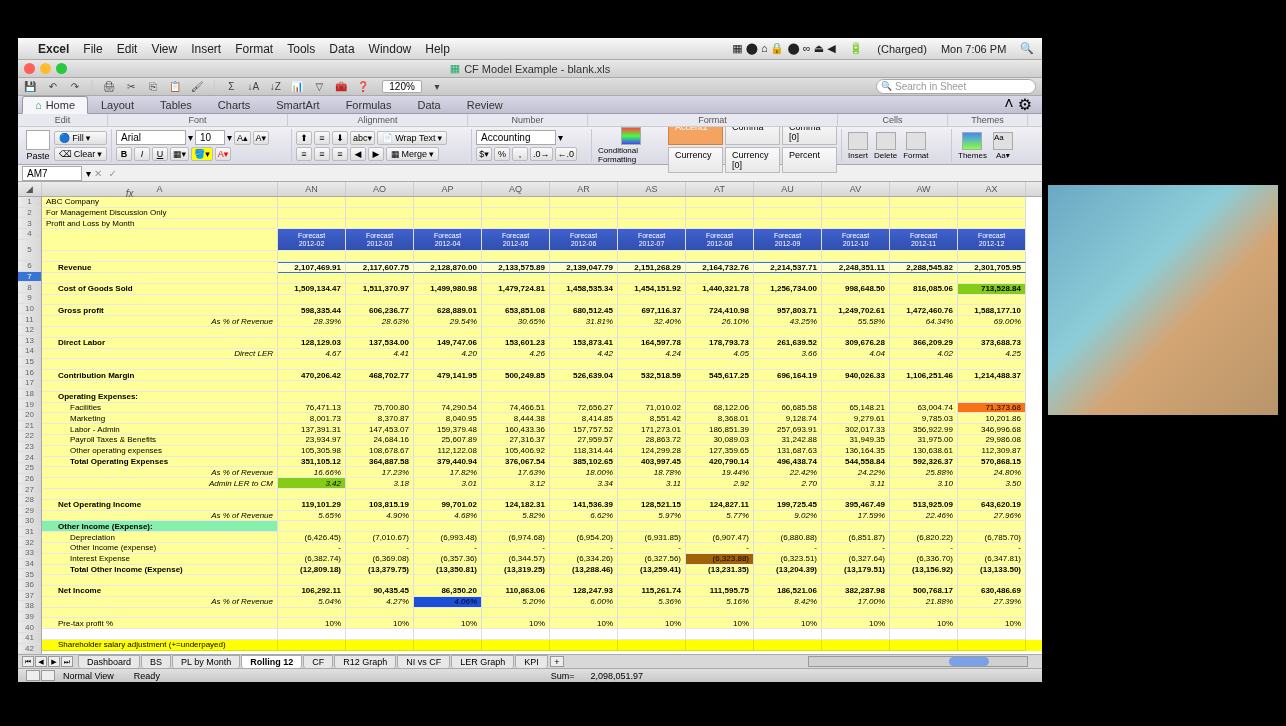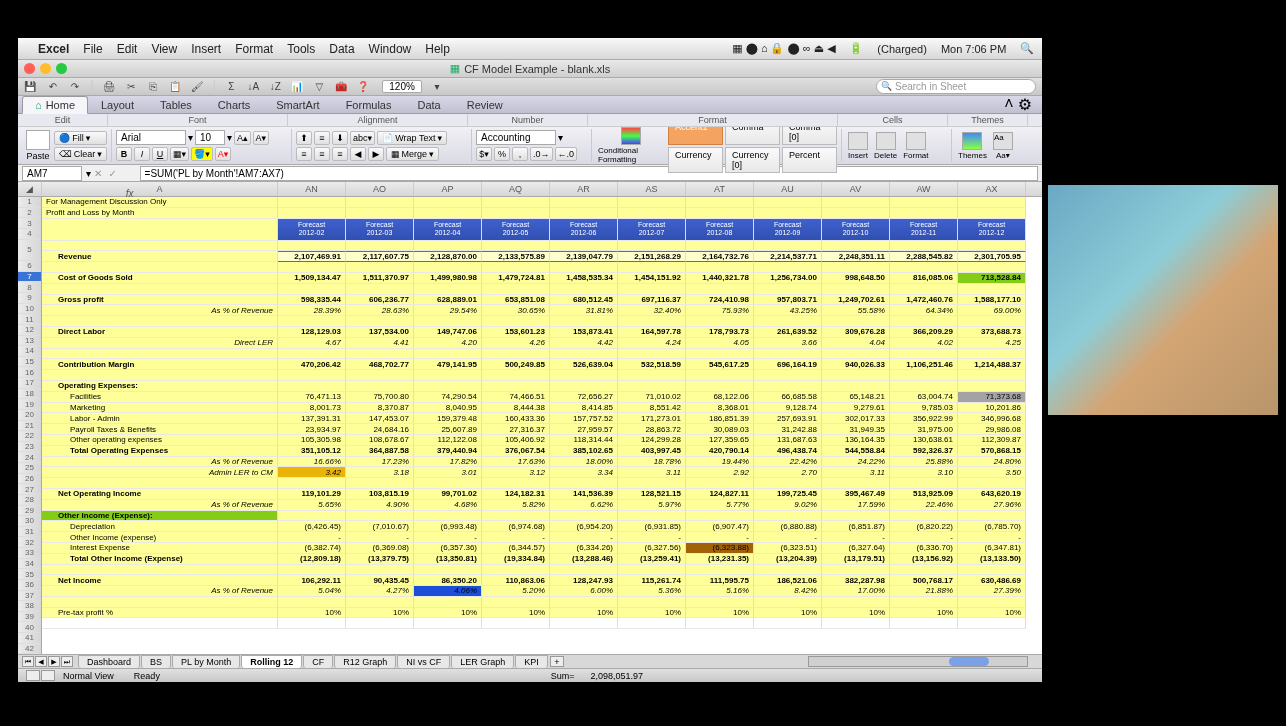--- a/index.html
+++ b/index.html
@@ -298,21 +298,20 @@
     </div>
   </div>
 </div>
 
 <div class="formula-bar">
   <div class="name-box">AM7</div>
   <span>▾</span>
   <span style="padding:0 3px;color:#999">✕</span>
   <span style="padding:0 3px;color:#999">✓</span>
   <span class="fx-label">fx</span>
-  <div class="formula-input">=SUM('PL by Month'!AM7:AX7)</div>
 </div>
 
 <div class="sheet">
   <div class="col-headers">
     <div class="ch ch-corner">◢</div>
     <div class="ch ch-a">A</div>
     <div class="ch ch-data">AN</div>
     <div class="ch ch-data">AO</div>
     <div class="ch ch-data">AP</div>
     <div class="ch ch-data">AQ</div>
@@ -364,20 +363,34 @@
         <div>36</div>
         <div>37</div>
         <div>38</div>
         <div>39</div>
         <div>40</div>
         <div>41</div>
         <div>42</div>
       </div>
     <div class="cells" id="cells">
         <div class="row">
+          <div class="cell-a" style="background: rgb(255, 255, 153);">ABC Company</div>
+          <div class="cell-d" style="background: rgb(255, 255, 153);"></div>
+          <div class="cell-d" style="background: rgb(255, 255, 153);"></div>
+          <div class="cell-d" style="background: rgb(255, 255, 153);"></div>
+          <div class="cell-d" style="background: rgb(255, 255, 153);"></div>
+          <div class="cell-d" style="background: rgb(255, 255, 153);"></div>
+          <div class="cell-d" style="background: rgb(255, 255, 153);"></div>
+          <div class="cell-d" style="background: rgb(255, 255, 153);"></div>
+          <div class="cell-d" style="background: rgb(255, 255, 153);"></div>
+          <div class="cell-d" style="background: rgb(255, 255, 153);"></div>
+          <div class="cell-d" style="background: rgb(255, 255, 153);"></div>
+          <div class="cell-d" style="background: rgb(255, 255, 153);"></div>
+        </div>
+        <div class="row">
           <div class="cell-a" style="background: rgb(255, 255, 153);">For Management Discussion Only</div>
           <div class="cell-d" style="background: rgb(255, 255, 153);"></div>
           <div class="cell-d" style="background: rgb(255, 255, 153);"></div>
           <div class="cell-d" style="background: rgb(255, 255, 153);"></div>
           <div class="cell-d" style="background: rgb(255, 255, 153);"></div>
           <div class="cell-d" style="background: rgb(255, 255, 153);"></div>
           <div class="cell-d" style="background: rgb(255, 255, 153);"></div>
           <div class="cell-d" style="background: rgb(255, 255, 153);"></div>
           <div class="cell-d" style="background: rgb(255, 255, 153);"></div>
           <div class="cell-d" style="background: rgb(255, 255, 153);"></div>
@@ -530,21 +543,21 @@
           <div class="cell-d bold" style="background: rgb(255, 255, 153);">1,588,177.10</div>
         </div>
         <div class="row">
           <div class="cell-a italic right-align" style="background: rgb(255, 255, 153);">As % of Revenue</div>
           <div class="cell-d italic" style="background: rgb(255, 255, 153);">28.39%</div>
           <div class="cell-d italic" style="background: rgb(255, 255, 153);">28.63%</div>
           <div class="cell-d italic" style="background: rgb(255, 255, 153);">29.54%</div>
           <div class="cell-d italic" style="background: rgb(255, 255, 153);">30.65%</div>
           <div class="cell-d italic" style="background: rgb(255, 255, 153);">31.81%</div>
           <div class="cell-d italic" style="background: rgb(255, 255, 153);">32.40%</div>
-          <div class="cell-d italic" style="background: rgb(255, 255, 153);">75.93%</div>
+          <div class="cell-d italic" style="background: rgb(255, 255, 153);">26.10%</div>
           <div class="cell-d italic" style="background: rgb(255, 255, 153);">43.25%</div>
           <div class="cell-d italic" style="background: rgb(255, 255, 153);">55.58%</div>
           <div class="cell-d italic" style="background: rgb(255, 255, 153);">64.34%</div>
           <div class="cell-d italic" style="background: rgb(255, 255, 153);">69.00%</div>
         </div>
         <div class="row">
           <div class="cell-a" style="background: rgb(255, 255, 153);"></div>
           <div class="cell-d" style="background: rgb(255, 255, 153);"></div>
           <div class="cell-d" style="background: rgb(255, 255, 153);"></div>
           <div class="cell-d" style="background: rgb(255, 255, 153);"></div>
@@ -646,21 +659,21 @@
           <div class="cell-d" style="background: rgb(255, 255, 153);">76,471.13</div>
           <div class="cell-d" style="background: rgb(255, 255, 153);">75,700.80</div>
           <div class="cell-d" style="background: rgb(255, 255, 153);">74,290.54</div>
           <div class="cell-d" style="background: rgb(255, 255, 153);">74,466.51</div>
           <div class="cell-d" style="background: rgb(255, 255, 153);">72,656.27</div>
           <div class="cell-d" style="background: rgb(255, 255, 153);">71,010.02</div>
           <div class="cell-d" style="background: rgb(255, 255, 153);">68,122.06</div>
           <div class="cell-d" style="background: rgb(255, 255, 153);">66,685.58</div>
           <div class="cell-d" style="background: rgb(255, 255, 153);">65,148.21</div>
           <div class="cell-d" style="background: rgb(255, 255, 153);">63,004.74</div>
-          <div class="cell-d" style="background: #a3a3a3; text-align: right;">71,373.68</div>
+          <div class="cell-d" style="background: #f97316; text-align: right;">71,373.68</div>
         </div>
         <div class="row">
           <div class="cell-a indent2" style="background: rgb(255, 255, 153);">Marketing</div>
           <div class="cell-d" style="background: rgb(255, 255, 153);">8,001.73</div>
           <div class="cell-d" style="background: rgb(255, 255, 153);">8,370.87</div>
           <div class="cell-d" style="background: rgb(255, 255, 153);">8,040.95</div>
           <div class="cell-d" style="background: rgb(255, 255, 153);">8,444.38</div>
           <div class="cell-d" style="background: rgb(255, 255, 153);">8,414.85</div>
           <div class="cell-d" style="background: rgb(255, 255, 153);">8,551.42</div>
           <div class="cell-d" style="background: rgb(255, 255, 153);">8,368.01</div>
@@ -734,21 +747,21 @@
           <div class="cell-d italic" style="background: rgb(255, 255, 153);">18.00%</div>
           <div class="cell-d italic" style="background: rgb(255, 255, 153);">18.78%</div>
           <div class="cell-d italic" style="background: rgb(255, 255, 153);">19.44%</div>
           <div class="cell-d italic" style="background: rgb(255, 255, 153);">22.42%</div>
           <div class="cell-d italic" style="background: rgb(255, 255, 153);">24.22%</div>
           <div class="cell-d italic" style="background: rgb(255, 255, 153);">25.88%</div>
           <div class="cell-d italic" style="background: rgb(255, 255, 153);">24.80%</div>
         </div>
         <div class="row">
           <div class="cell-a italic right-align" style="background: rgb(255, 255, 153);">Admin LER to CM</div>
-          <div class="cell-d italic" style="background: #eab308;">3.42</div>
+          <div class="cell-d italic" style="background: #84cc16;">3.42</div>
           <div class="cell-d italic" style="background: rgb(255, 255, 153);">3.18</div>
           <div class="cell-d italic" style="background: rgb(255, 255, 153);">3.01</div>
           <div class="cell-d italic" style="background: rgb(255, 255, 153);">3.12</div>
           <div class="cell-d italic" style="background: rgb(255, 255, 153);">3.34</div>
           <div class="cell-d italic" style="background: rgb(255, 255, 153);">3.11</div>
           <div class="cell-d italic" style="background: rgb(255, 255, 153);">2.92</div>
           <div class="cell-d italic" style="background: rgb(255, 255, 153);">2.70</div>
           <div class="cell-d italic" style="background: rgb(255, 255, 153);">3.11</div>
           <div class="cell-d italic" style="background: rgb(255, 255, 153);">3.10</div>
           <div class="cell-d italic" style="background: rgb(255, 255, 153);">3.50</div>
@@ -789,21 +802,21 @@
           <div class="cell-d italic" style="background: rgb(255, 255, 153);">5.82%</div>
           <div class="cell-d italic" style="background: rgb(255, 255, 153);">6.62%</div>
           <div class="cell-d italic" style="background: rgb(255, 255, 153);">5.97%</div>
           <div class="cell-d italic" style="background: rgb(255, 255, 153);">5.77%</div>
           <div class="cell-d italic" style="background: rgb(255, 255, 153);">9.02%</div>
           <div class="cell-d italic" style="background: rgb(255, 255, 153);">17.59%</div>
           <div class="cell-d italic" style="background: rgb(255, 255, 153);">22.46%</div>
           <div class="cell-d italic" style="background: rgb(255, 255, 153);">27.96%</div>
         </div>
         <div class="row">
-          <div class="cell-a bold indent1" style="background: #84cc16; text-align: right;">Other Income (Expense):</div>
+          <div class="cell-a bold indent1" style="background: #86efac; text-align: right;">Other Income (Expense):</div>
           <div class="cell-d" style="background: rgb(255, 255, 153);"></div>
           <div class="cell-d" style="background: rgb(255, 255, 153);"></div>
           <div class="cell-d" style="background: rgb(255, 255, 153);"></div>
           <div class="cell-d" style="background: rgb(255, 255, 153);"></div>
           <div class="cell-d" style="background: rgb(255, 255, 153);"></div>
           <div class="cell-d" style="background: rgb(255, 255, 153);"></div>
           <div class="cell-d" style="background: rgb(255, 255, 153);"></div>
           <div class="cell-d" style="background: rgb(255, 255, 153);"></div>
           <div class="cell-d" style="background: rgb(255, 255, 153);"></div>
           <div class="cell-d" style="background: rgb(255, 255, 153);"></div>
@@ -849,21 +862,21 @@
           <div class="cell-d" style="background: rgb(255, 255, 153);">(6,323.51)</div>
           <div class="cell-d" style="background: rgb(255, 255, 153);">(6,327.64)</div>
           <div class="cell-d" style="background: rgb(255, 255, 153);">(6,336.70)</div>
           <div class="cell-d" style="background: rgb(255, 255, 153);">(6,347.81)</div>
         </div>
         <div class="row">
           <div class="cell-a bold indent2" style="background: rgb(255, 255, 153);">Total Other Income (Expense)</div>
           <div class="cell-d bold" style="background: rgb(255, 255, 153);">(12,809.18)</div>
           <div class="cell-d bold" style="background: rgb(255, 255, 153);">(13,379.75)</div>
           <div class="cell-d bold" style="background: rgb(255, 255, 153);">(13,350.81)</div>
-          <div class="cell-d bold" style="background: rgb(255, 255, 153);">(19,334.84)</div>
+          <div class="cell-d bold" style="background: rgb(255, 255, 153);">(13,319.25)</div>
           <div class="cell-d bold" style="background: rgb(255, 255, 153);">(13,288.46)</div>
           <div class="cell-d bold" style="background: rgb(255, 255, 153);">(13,259.41)</div>
           <div class="cell-d bold" style="background: rgb(255, 255, 153);">(13,231.35)</div>
           <div class="cell-d bold" style="background: rgb(255, 255, 153);">(13,204.39)</div>
           <div class="cell-d bold" style="background: rgb(255, 255, 153);">(13,179.51)</div>
           <div class="cell-d bold" style="background: rgb(255, 255, 153);">(13,156.92)</div>
           <div class="cell-d bold" style="background: rgb(255, 255, 153);">(13,133.50)</div>
         </div>
         <div class="row">
           <div class="cell-a" style="background: rgb(255, 255, 153);"></div>
@@ -941,20 +954,34 @@
           <div class="cell-d"></div>
           <div class="cell-d"></div>
           <div class="cell-d"></div>
           <div class="cell-d"></div>
           <div class="cell-d"></div>
           <div class="cell-d"></div>
           <div class="cell-d"></div>
           <div class="cell-d"></div>
           <div class="cell-d"></div>
           <div class="cell-d"></div>
+        </div>
+        <div class="row highlighted">
+          <div class="cell-a indent1">Shareholder salary adjustment (+=underpayed)</div>
+          <div class="cell-d" style="background: rgb(255, 255, 0);"></div>
+          <div class="cell-d" style="background: rgb(255, 255, 0);"></div>
+          <div class="cell-d" style="background: rgb(255, 255, 0);"></div>
+          <div class="cell-d" style="background: rgb(255, 255, 0);"></div>
+          <div class="cell-d" style="background: rgb(255, 255, 0);"></div>
+          <div class="cell-d" style="background: rgb(255, 255, 0);"></div>
+          <div class="cell-d" style="background: rgb(255, 255, 0);"></div>
+          <div class="cell-d" style="background: rgb(255, 255, 0);"></div>
+          <div class="cell-d" style="background: rgb(255, 255, 0);"></div>
+          <div class="cell-d" style="background: rgb(255, 255, 0);"></div>
+          <div class="cell-d" style="background: rgb(255, 255, 0);"></div>
         </div>
       </div>
   </div>
 </div>
 
 <div class="vscroll">
     <div class="thumb"></div>
   </div>
 
 <div class="sheet-tabs">

